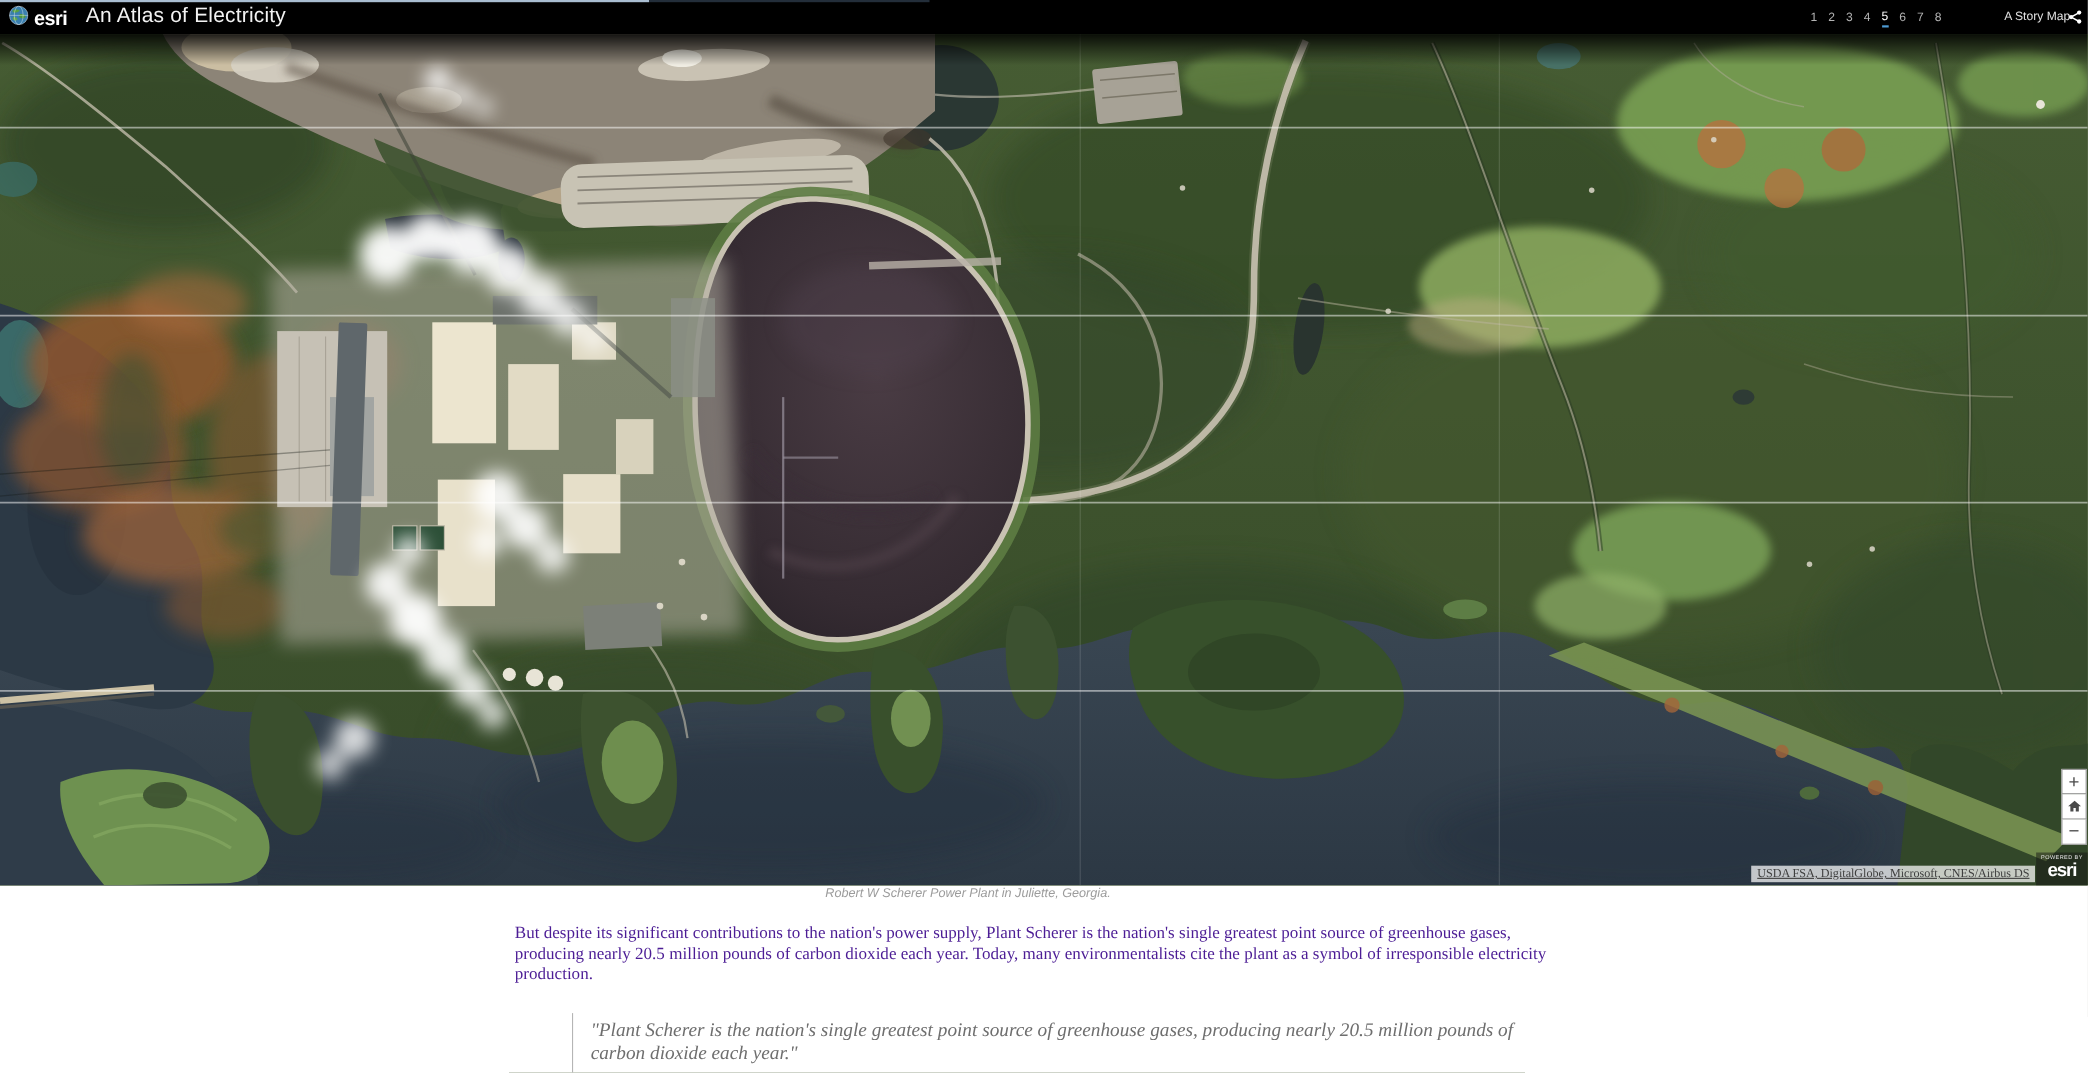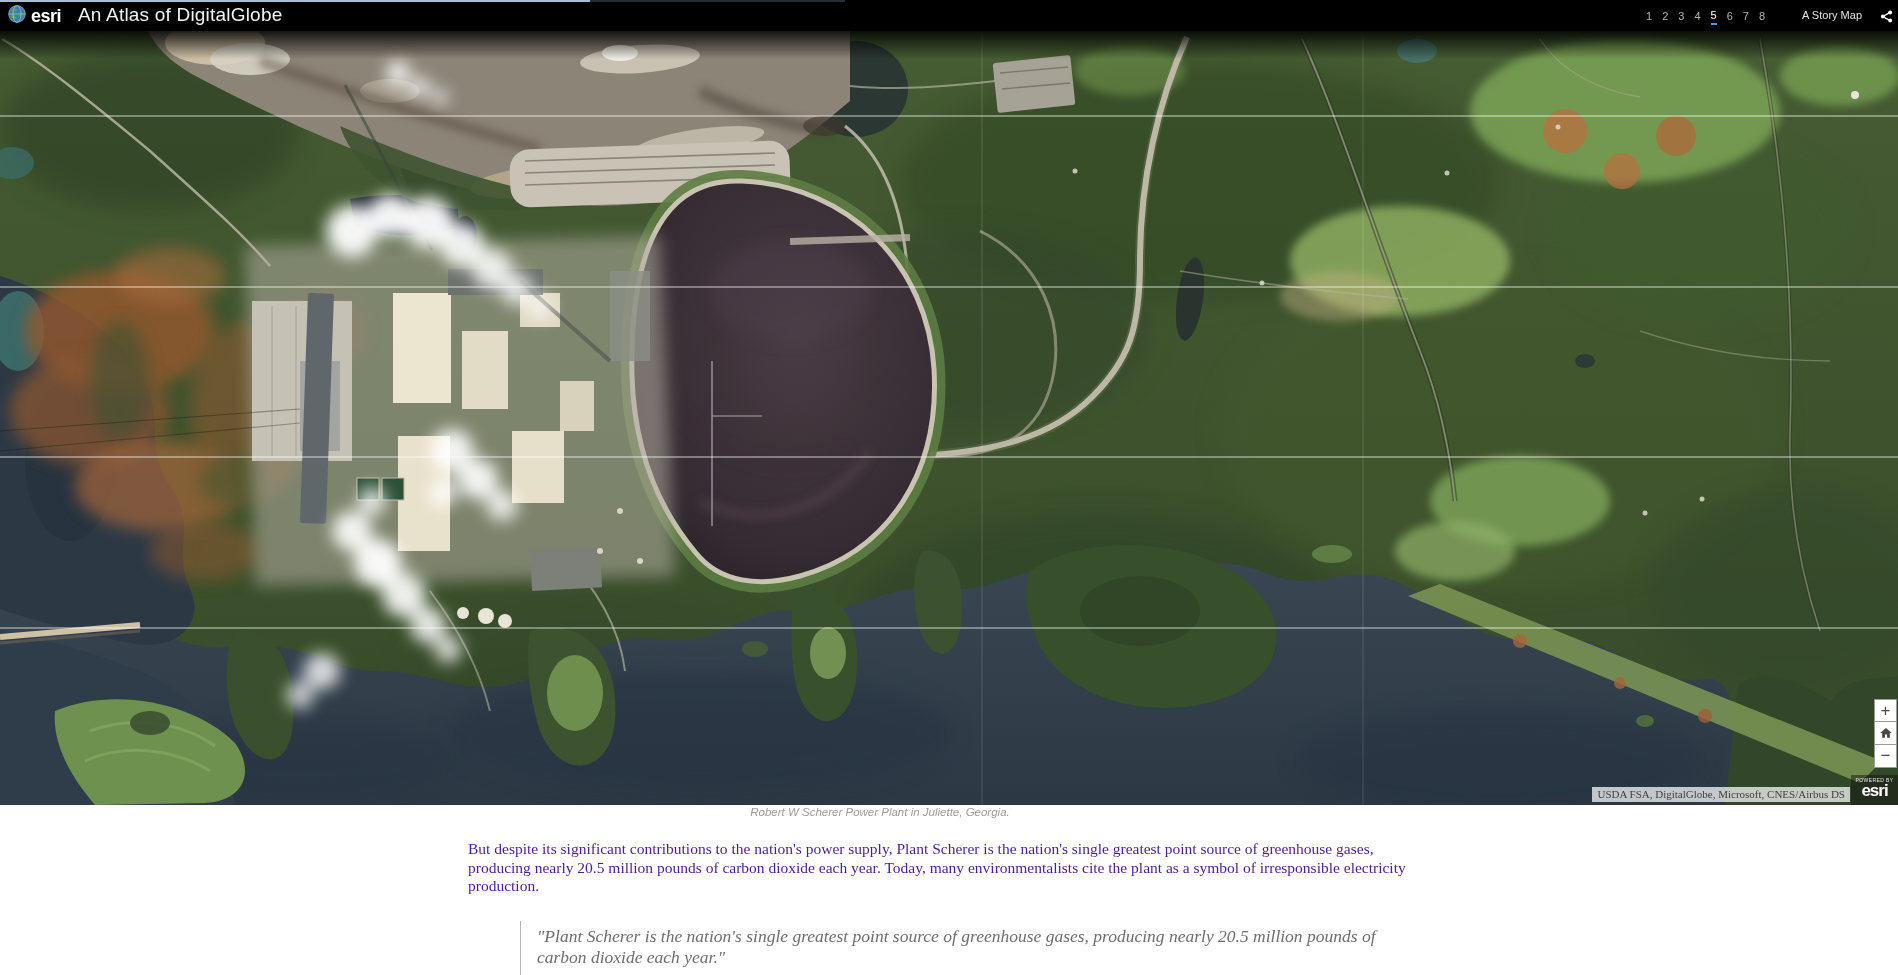--- a/index.html
+++ b/index.html
@@ -7,27 +7,27 @@
   
   .hdr{position:absolute;left:0;top:0;width:1898px;height:31px;background:#000;z-index:30;}
   .hdr-strip1{position:absolute;left:0;top:0;width:590px;height:2px;background:#a9bdd1;}
   .hdr-strip2{position:absolute;left:590px;top:0;width:255px;height:2px;background:#232e3a;}
   .brand{position:absolute;left:8px;top:5px;display:flex;align-items:center;gap:5px;cursor:pointer;}
   .brand-word{color:#fff;font-size:18px;font-weight:bold;letter-spacing:-.5px;line-height:22px;}
   .hdr-title{position:absolute;left:78px;top:4px;color:#f2f2f2;font-size:19px;font-weight:300;letter-spacing:.2px;}
   .pagenav{position:absolute;right:128px;top:9px;display:flex;align-items:center;}
   .pagenum{color:#b4b4b4;font-size:11px;margin:0 5px;cursor:pointer;padding-bottom:2px;}
   .pagenum.active{color:#fff;border-bottom:2px solid #4e9bd4;}
-  .storymap{position:absolute;right:36px;top:9px;color:#e2e2e2;font-size:11px;cursor:pointer;}
+  .storymap{position:absolute;right:16px;top:9px;color:#e2e2e2;font-size:11px;cursor:pointer;}
   .share{position:absolute;right:5px;top:9px;cursor:pointer;}
   
   .map{position:absolute;left:0;top:31px;width:1898px;height:774px;background:#3c5029;overflow:hidden;}
   .map svg{display:block;}
   .attrib{position:absolute;right:48px;bottom:3px;background:rgba(255,255,255,.72);color:#3f3f3f;
-          font-family:"Liberation Serif",serif;font-size:11px;padding:1px 5px;line-height:13px;}
+          font-family:"Liberation Serif",serif;font-size:11px;padding:1px 5px;line-height:13px;text-decoration:underline;}
   .poweredby{position:absolute;right:0;bottom:0;width:47px;height:30px;background:rgba(20,20,20,.5);
              color:#fff;text-align:center;cursor:pointer;}
   .poweredby .pb-small{font-size:5px;letter-spacing:.4px;display:block;margin-top:2px;color:#e8e8e8;}
   .poweredby .pb-brand{font-size:17px;font-weight:bold;letter-spacing:-1px;line-height:17px;display:block;margin-top:-1px;}
   .zoomctl{position:absolute;right:1px;top:668px;width:23px;}
   .zbtn{width:23px;height:23px;box-sizing:border-box;background:#fff;border:1px solid #9a9a9a;
         border-top-width:0;color:#4a4a4a;font-size:17px;line-height:20px;text-align:center;cursor:pointer;
         display:flex;align-items:center;justify-content:center;}
   .zbtn:first-child{border-top-width:1px;}
   
@@ -52,21 +52,21 @@
         <path d="M3,5 C5,3.4 8,3.2 10,4.6 C9,6.2 6,6.8 4.4,6.4 Z" fill="#58a045"></path>
         <path d="M10,8 C12.4,7.4 14.8,8.4 15.4,10.2 C13.6,12.4 10.6,12 9.4,10.4 Z" fill="#4c9640"></path>
         <path d="M4,10.5 C6,10 8,11 8,13 C6.4,14.4 4.2,13.4 3.4,12 Z" fill="#61a84c"></path>
         <ellipse cx="9" cy="9" rx="8.4" ry="8.4" fill="none" stroke="rgba(255,255,255,.55)" stroke-width=".7"></ellipse>
         <ellipse cx="9" cy="9" rx="4" ry="8.4" fill="none" stroke="rgba(255,255,255,.5)" stroke-width=".7"></ellipse>
         <line x1="0.6" y1="9" x2="17.4" y2="9" stroke="rgba(255,255,255,.5)" stroke-width=".7"></line>
       </svg>
     </span>
     <span class="brand-word">esri</span>
   </div>
-  <div class="hdr-title">An Atlas of DigitalGlobe</div>
+  <div class="hdr-title">An Atlas of Electricity</div>
   <div class="pagenav">
     <span class="pagenum">1</span>
     <span class="pagenum">2</span>
     <span class="pagenum">3</span>
     <span class="pagenum">4</span>
     <span class="pagenum active">5</span>
     <span class="pagenum">6</span>
     <span class="pagenum">7</span>
     <span class="pagenum">8</span>
   </div>

